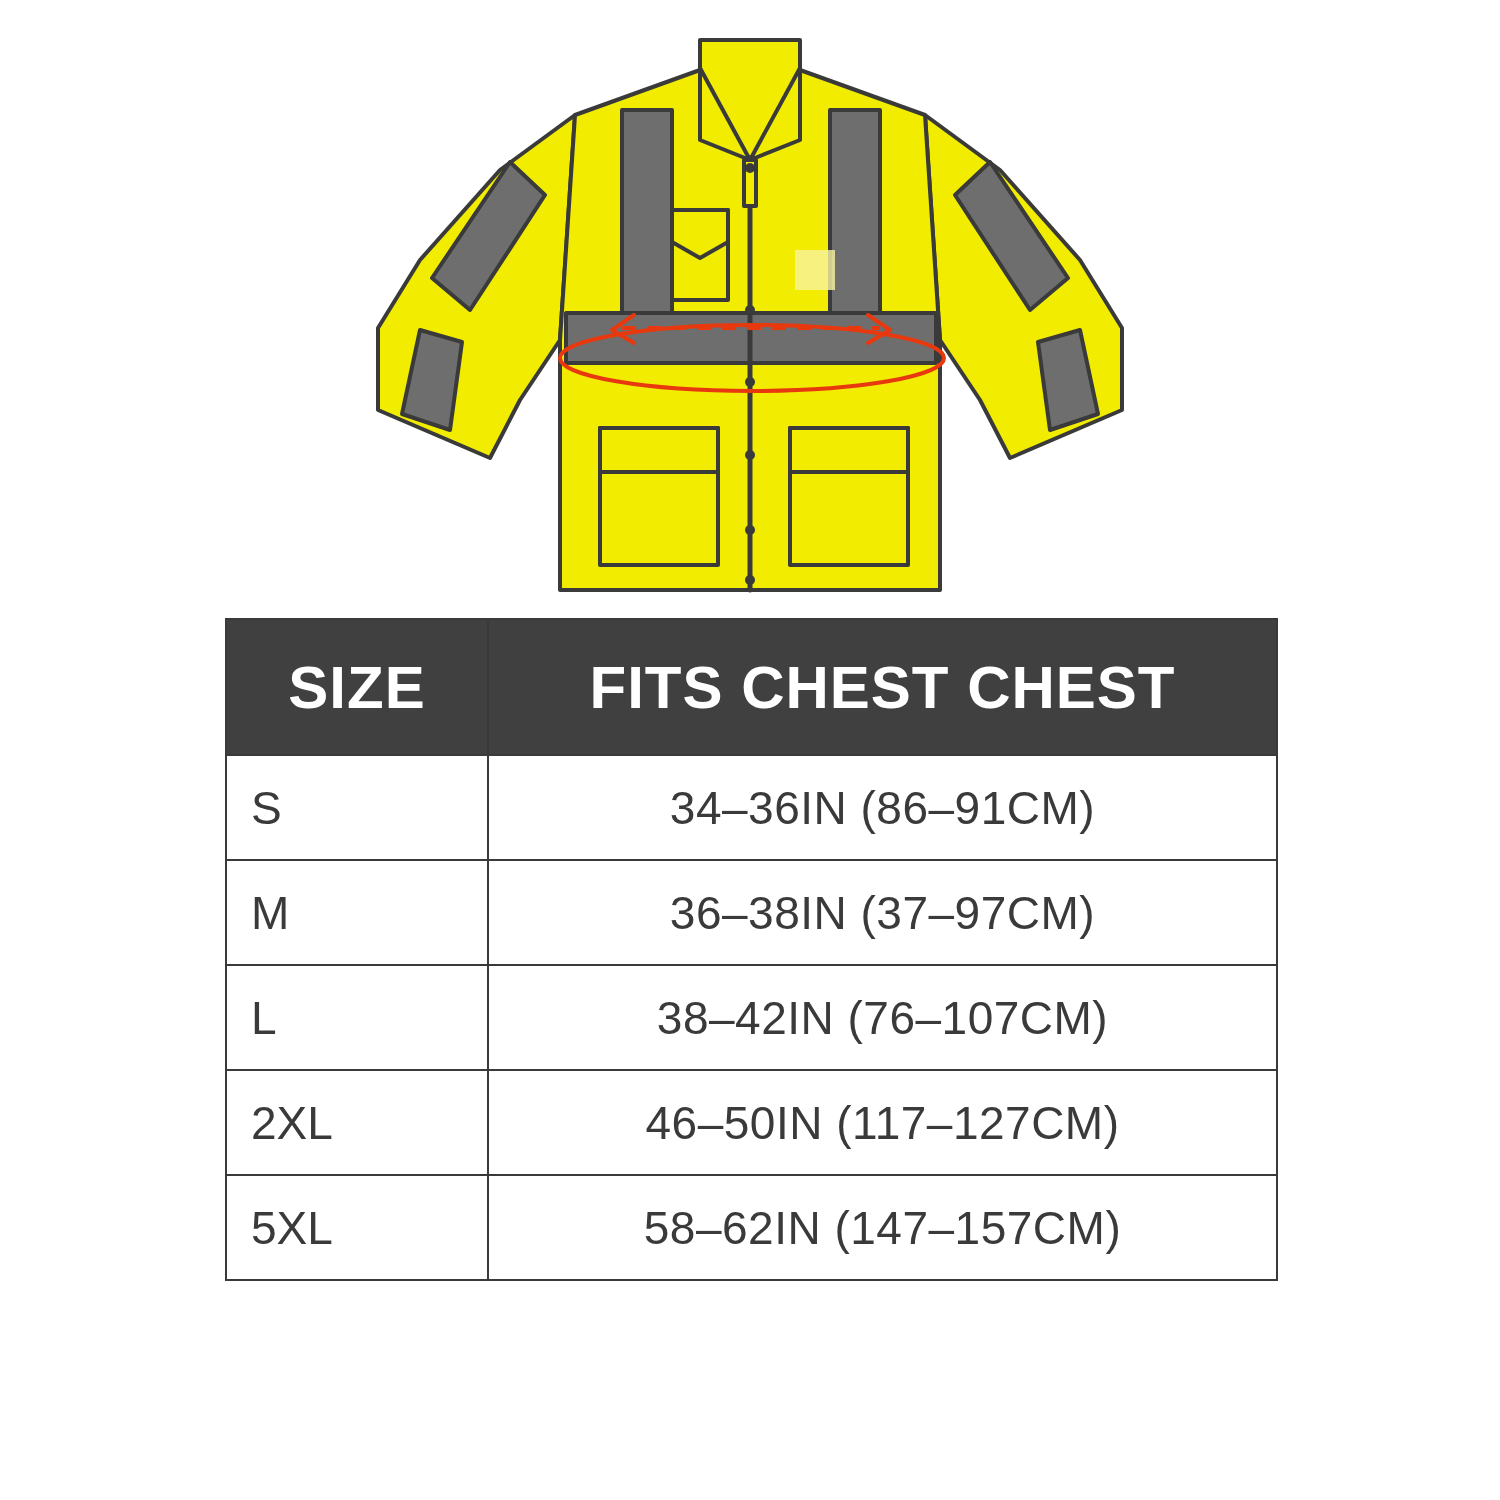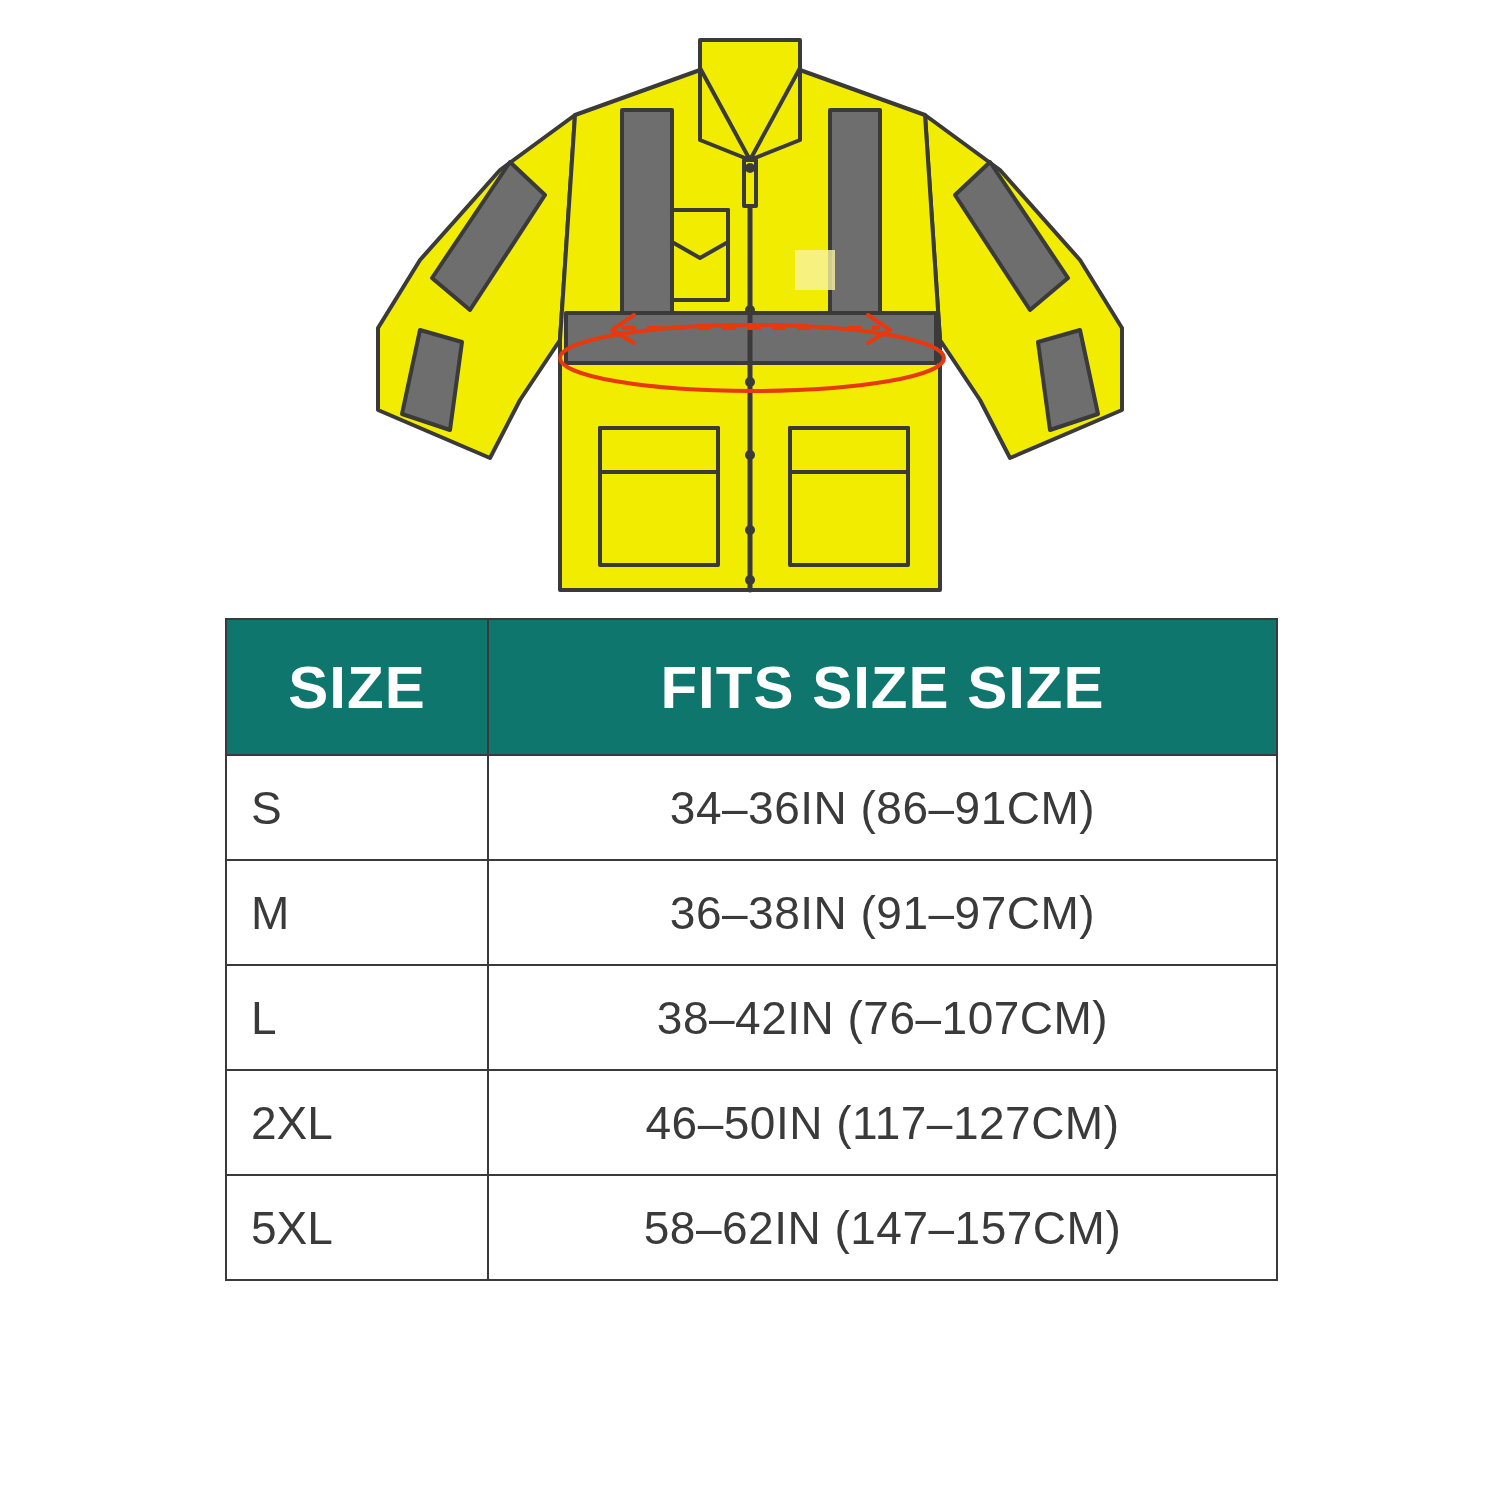--- a/index.html
+++ b/index.html
@@ -35,21 +35,21 @@
   table.size-chart {
     border-collapse: collapse;
     width: 1053px;
     table-layout: fixed;
   }
   table.size-chart th,
   table.size-chart td {
     border: 2px solid #3a3a3a;
   }
   thead th {
-    background: #0f766e;
+    background: #404040;
     color: #ffffff;
     height: 132px;
     font-size: 60px;
     font-weight: bold;
     letter-spacing: 1px;
     text-align: center;
     vertical-align: middle;
     border-color: #f4511e;
     font-family: "Liberation Sans", sans-serif;
   }
@@ -130,31 +130,31 @@
         <path d="M868,305 L890,320 L868,333" fill="none" stroke-linecap="round" stroke-linejoin="round"></path>
       </g>
     </svg>
   </div>
 
   <div class="table-wrap">
     <table class="size-chart">
       <thead>
         <tr>
           <th class="size-head">SIZE</th>
-          <th>FITS SIZE SIZE</th>
+          <th>FITS CHEST CHEST</th>
         </tr>
       </thead>
       <tbody>
         <tr>
           <td class="size-cell">S</td>
           <td class="chest-cell">34–36IN (86–91CM)</td>
         </tr>
         <tr>
           <td class="size-cell">M</td>
-          <td class="chest-cell">36–38IN (91–97CM)</td>
+          <td class="chest-cell">36–38IN (37–97CM)</td>
         </tr>
         <tr>
           <td class="size-cell">L</td>
           <td class="chest-cell">38–42IN (76–107CM)</td>
         </tr>
         <tr>
           <td class="size-cell">2XL</td>
           <td class="chest-cell">46–50IN (117–127CM)</td>
         </tr>
         <tr>

